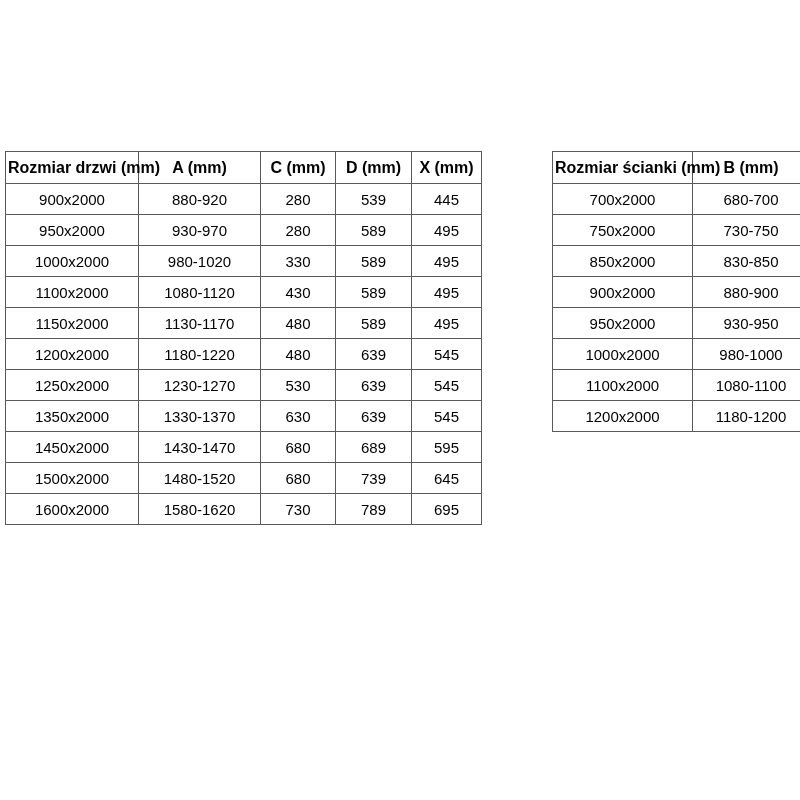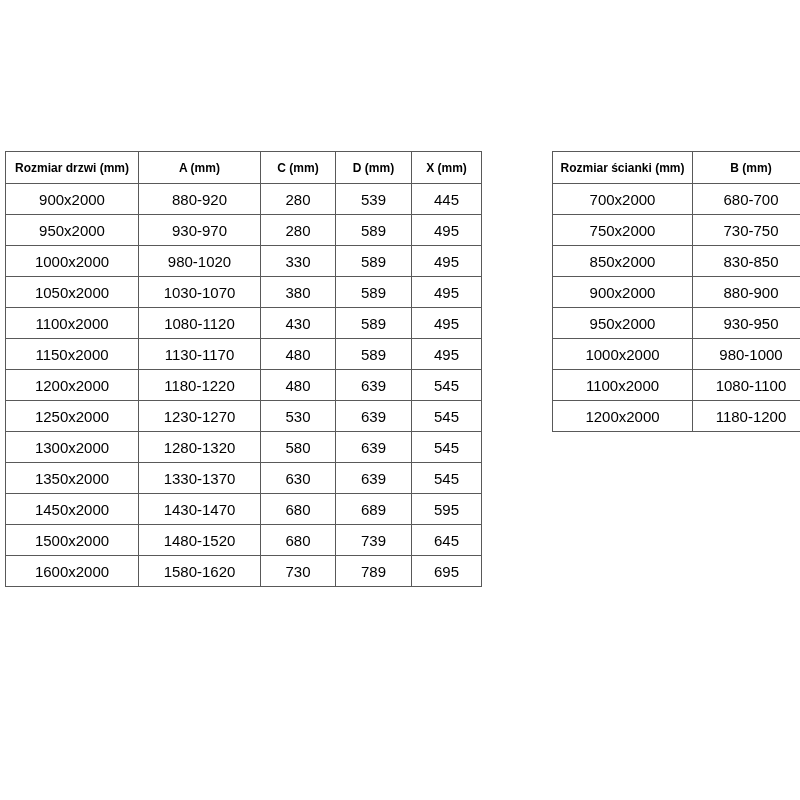--- a/index.html
+++ b/index.html
@@ -33,21 +33,21 @@
   .spec-table th,
   .spec-table td {
     border: 1px solid #595959;
     text-align: center;
     vertical-align: middle;
     white-space: nowrap;
     padding: 0 2px;
     overflow: visible;
   }
   .spec-table th {
-    font-size: 12px;
+    font-size: 16px;
     font-weight: bold;
     height: 31px;
   }
   .spec-table td {
     font-size: 15px;
     font-weight: normal;
     height: 30px;
   }
 </style>
 </head>
@@ -86,27 +86,20 @@
         <td>495</td>
       </tr>
       <tr>
         <td>1000x2000</td>
         <td>980-1020</td>
         <td>330</td>
         <td>589</td>
         <td>495</td>
       </tr>
       <tr>
-        <td>1050x2000</td>
-        <td>1030-1070</td>
-        <td>380</td>
-        <td>589</td>
-        <td>495</td>
-      </tr>
-      <tr>
         <td>1100x2000</td>
         <td>1080-1120</td>
         <td>430</td>
         <td>589</td>
         <td>495</td>
       </tr>
       <tr>
         <td>1150x2000</td>
         <td>1130-1170</td>
         <td>480</td>
@@ -117,27 +110,20 @@
         <td>1200x2000</td>
         <td>1180-1220</td>
         <td>480</td>
         <td>639</td>
         <td>545</td>
       </tr>
       <tr>
         <td>1250x2000</td>
         <td>1230-1270</td>
         <td>530</td>
-        <td>639</td>
-        <td>545</td>
-      </tr>
-      <tr>
-        <td>1300x2000</td>
-        <td>1280-1320</td>
-        <td>580</td>
         <td>639</td>
         <td>545</td>
       </tr>
       <tr>
         <td>1350x2000</td>
         <td>1330-1370</td>
         <td>630</td>
         <td>639</td>
         <td>545</td>
       </tr>

